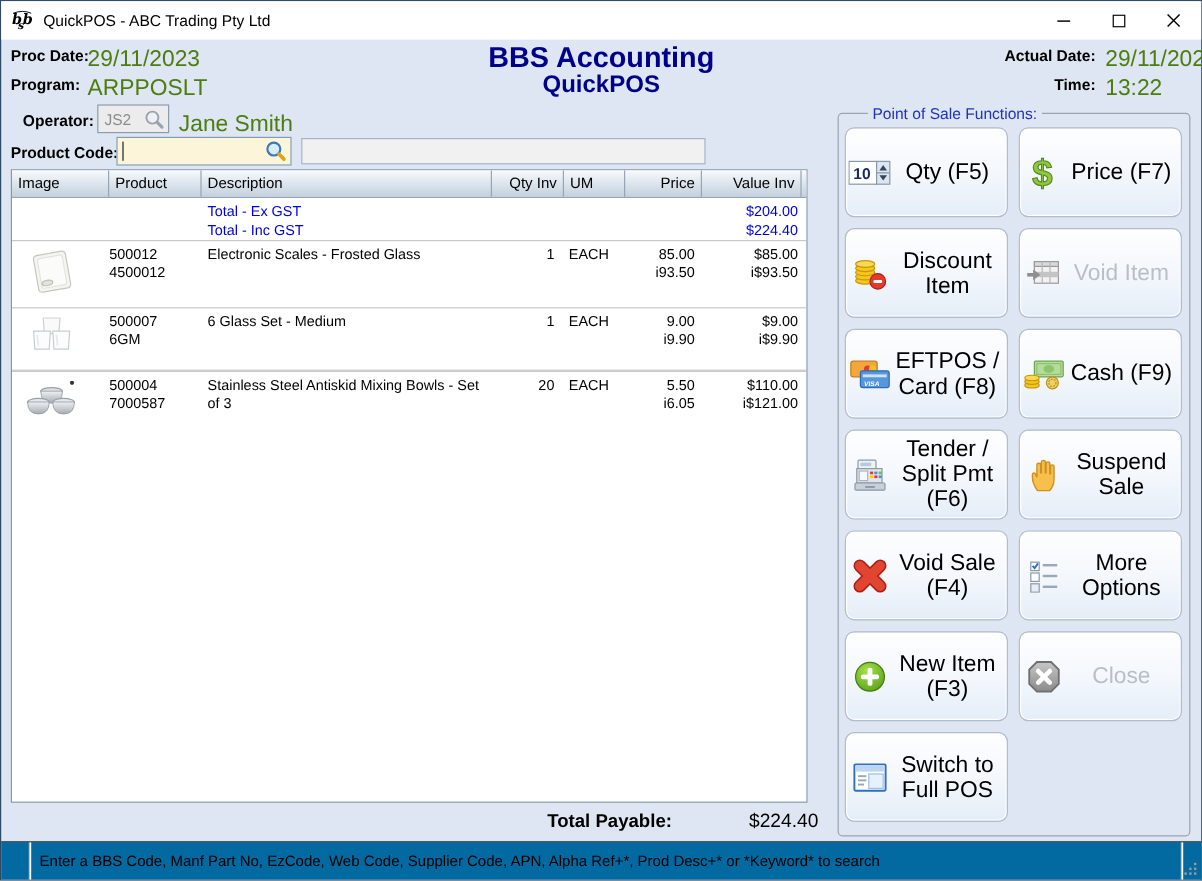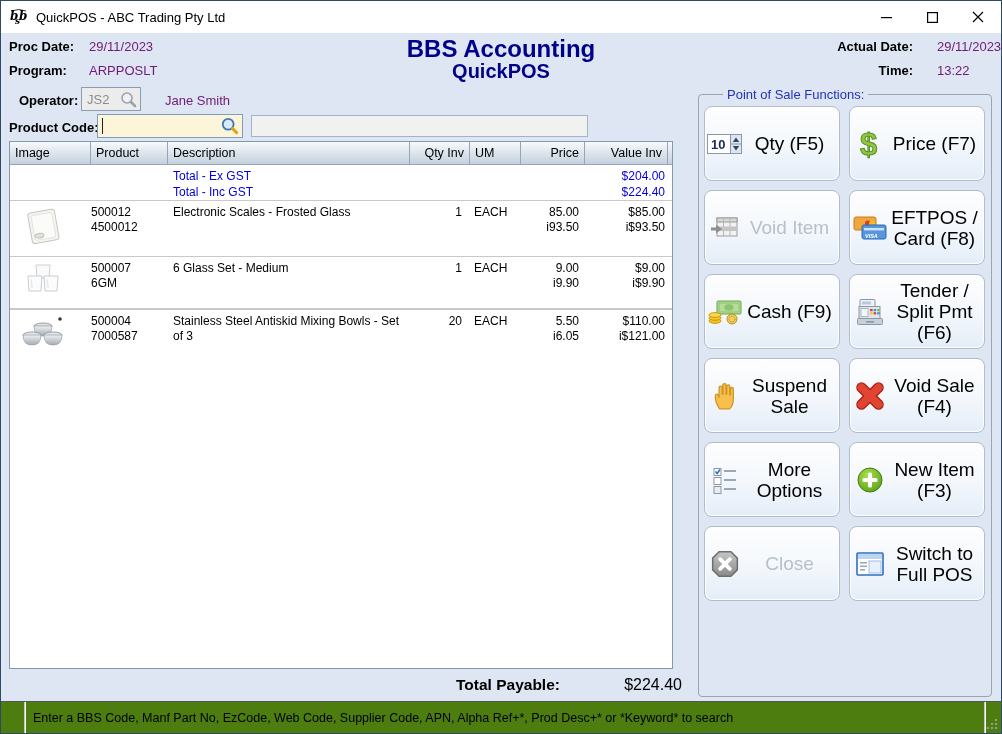--- a/index.html
+++ b/index.html
@@ -11,21 +11,21 @@
   
   .titlebar { position:absolute; top:0; left:0; right:0; height:32px;
               background:#ffffff; display:flex; align-items:center; }
   .title-icon { margin-left:8px; width:20px; height:20px; }
   .title-text { margin-left:7px; font-size:13px; color:#000; }
   .win-controls { margin-left:auto; display:flex; height:32px; }
   .win-btn { width:46px; height:32px; display:flex; align-items:center; justify-content:center; }
 
   
   .lbl { font-weight:bold; font-size:13px; color:#000; position:absolute; }
-  .val { font-size:13px; color:#701a75; position:absolute;margin-left:16px; }
+  .val { font-size:19px; color:#4d7c0f; position:absolute; }
   .app-title { position:absolute; top:35px; left:0; width:100%; text-align:center;
                color:#00008b; font-weight:bold; pointer-events:none; }
   .app-title .t1 { font-size:24px; line-height:25px; }
   .app-title .t2 { font-size:20px; line-height:21px; }
 
   
   .op-input { position:absolute; left:80px; top:86px; width:60px; height:24px;
               background:#ececec; border:1px solid #8a9cb0; display:flex; align-items:center; }
   .op-input .code { font-size:13px; color:#8c8c8c; padding-left:5px; flex:1; }
   .pc-input { position:absolute; left:96px; top:113px; width:146px; height:24px;
@@ -80,21 +80,21 @@
          background:linear-gradient(180deg,#fefefe 0%,#f3f7fc 55%,#e4edf8 100%);
          box-shadow:inset 0 0 0 1px #ffffff;
          display:flex; align-items:center; font-size:19px; line-height:21px; color:#000;
          cursor:default; }
   .btn .ic { flex:0 0 40px; display:flex; justify-content:center; align-items:center; }
   .btn .bl { flex:1; text-align:center; padding-right:5px; }
   .btn.disabled { color:#b9bfc7; }
 
   
   .statusbar { position:absolute; left:0; right:0; bottom:0; height:32px;
-               background:#4d7c0f; border-top:1px solid #555; display:flex; align-items:stretch; }
+               background:#0369a1; border-top:1px solid #555; display:flex; align-items:stretch; }
   .sb-p1 { width:24px; border-right:1px solid #c3c3c3; box-shadow:1px 0 0 #fff; }
   .sb-p2 { flex:1; border-right:1px solid #c3c3c3; box-shadow:1px 0 0 #fff;
            font-size:12.5px; color:#000; display:flex; align-items:center; padding-left:8px;
            margin-right:16px; }
   .grip { position:absolute; right:2px; bottom:2px; }
 </style>
 </head>
 <body>
 
 <div class="window">
@@ -312,20 +312,36 @@
 
       <div class="btn">
         <span class="ic">
           <svg width="26" height="32" viewBox="0 0 26 32">
             <text x="3" y="27" font-size="31" font-weight="bold" fill="#8dc63f" stroke="#55861f" stroke-width="0.9">$</text>
           </svg>
         </span>
         <span class="bl">Price (F7)</span>
       </div>
 
+      <div class="btn">
+        <span class="ic">
+          <svg width="30" height="30" viewBox="0 0 30 30">
+            <g stroke="#c9960c" fill="#f6c51e">
+              <ellipse cx="11" cy="21" rx="8" ry="2.8"></ellipse>
+                <ellipse cx="11" cy="17.5" rx="8" ry="2.8"></ellipse>
+              <ellipse cx="11" cy="14" rx="8" ry="2.8"></ellipse>
+                <ellipse cx="11" cy="10.5" rx="8" ry="2.8"></ellipse>
+              <ellipse cx="11" cy="7" rx="8" ry="2.8" fill="#fbd94e"></ellipse>
+            </g>
+            <circle cx="21.5" cy="21.5" r="6.5" fill="#e23b2e" stroke="#b02015"></circle>
+            <rect x="17.8" y="20.3" width="7.4" height="2.6" rx="1.2" fill="#fff"></rect>
+          </svg>
+        </span>
+        <span class="bl">Discount Item</span>
+      </div>
 
       <div class="btn disabled">
         <span class="ic">
           <svg width="30" height="28" viewBox="0 0 30 28">
             <rect x="7" y="4" width="20" height="18" fill="#f2f2f2" stroke="#9a9a9a"></rect>
             <rect x="7" y="4" width="20" height="4" fill="#d9d9d9" stroke="#9a9a9a"></rect>
             <line x1="13.5" y1="4" x2="13.5" y2="22" stroke="#b5b5b5"></line>
             <line x1="20" y1="4" x2="20" y2="22" stroke="#b5b5b5"></line>
             <rect x="7" y="12.5" width="20" height="4.5" fill="#c4c4c4"></rect>
             <rect x="1" y="13.5" width="6" height="3" fill="#8f8f8f"></rect>

